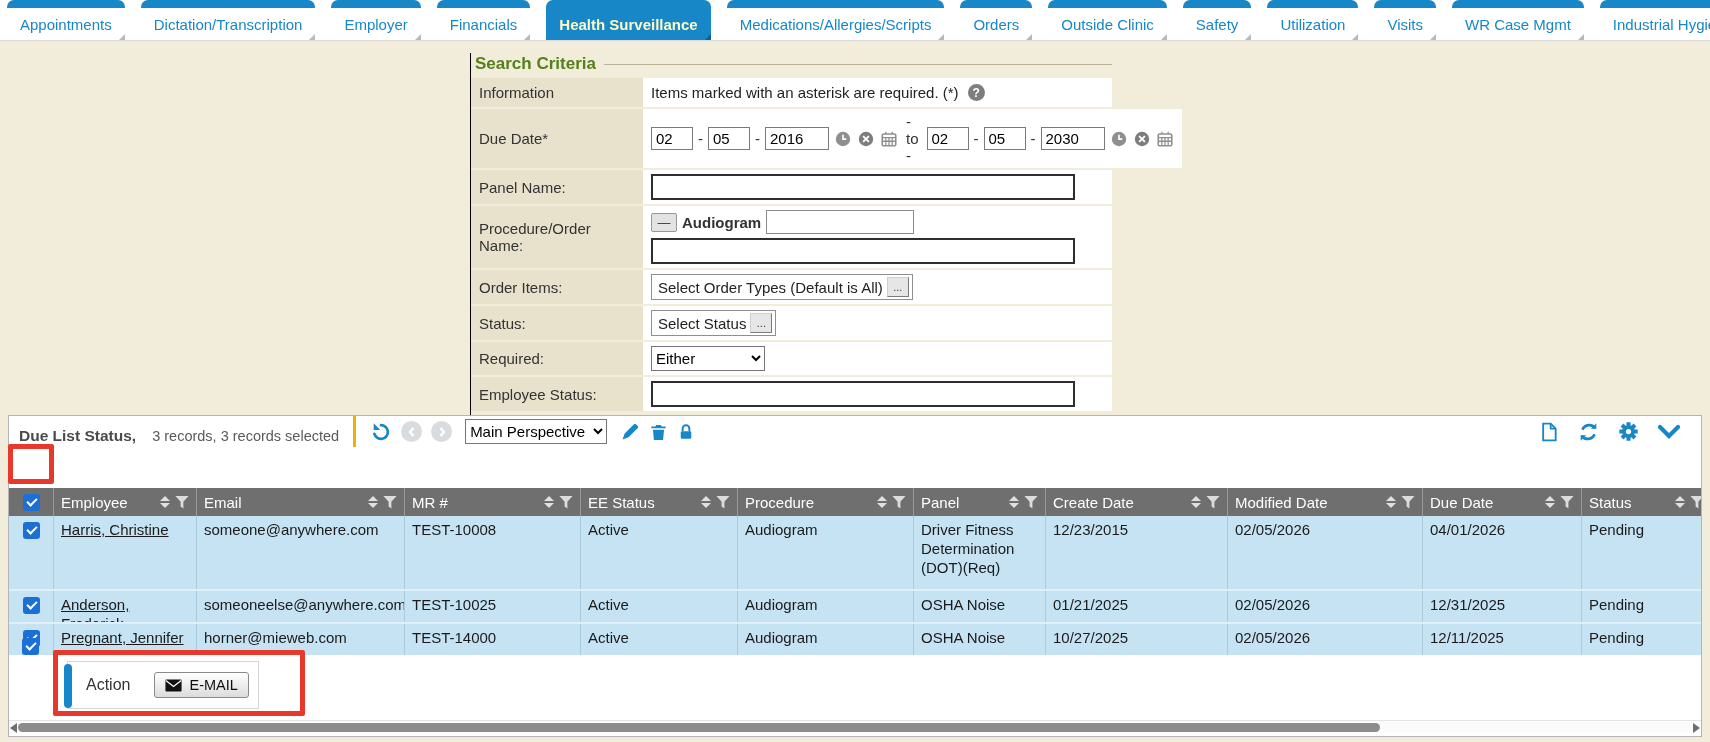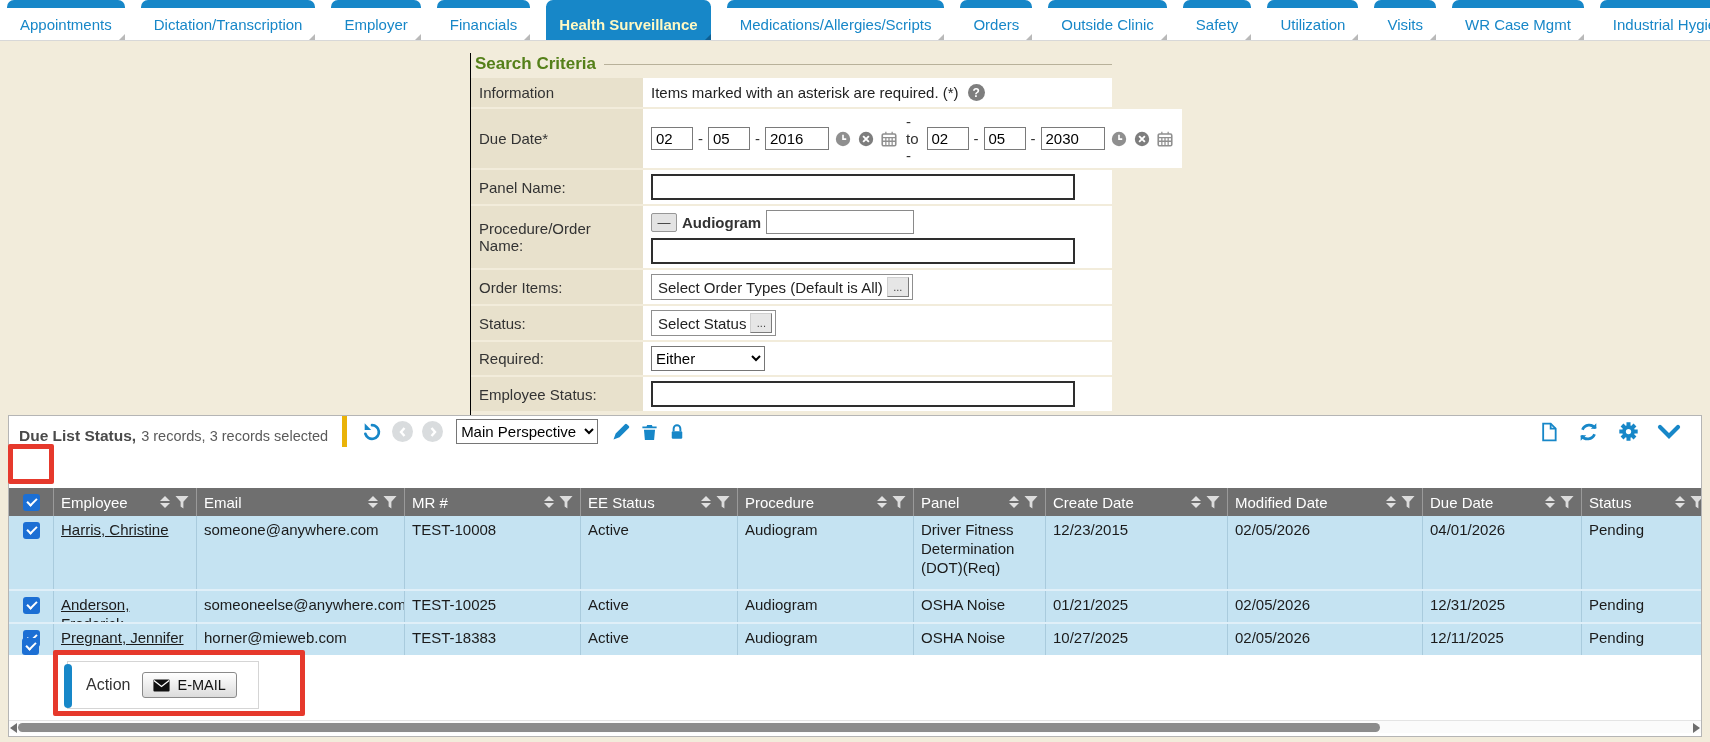--- a/index.html
+++ b/index.html
@@ -64,21 +64,21 @@
     border:1px solid #8a8a8a; border-radius:3px; background:linear-gradient(#ffffff,#dcdcdc);
     font-family:"Liberation Sans",sans-serif; font-size:15px; color:#111;
     padding:3px 16px; cursor:pointer;
   }
   
   .duelist {
     position:absolute; left:8px; top:415px; width:1694px; height:322px;
     background:#fff; border:1px solid #b5b5b5; overflow:hidden;
   }
   .toolbar { height:31px; display:flex; align-items:center; }
-  .tl-left { display:flex; align-items:baseline; padding:8px 14px 0 10px; border-right:5px solid #eab308; height:100%; align-items:center; }
+  .tl-left { display:flex; align-items:baseline; padding:8px 14px 0 10px; border-right:3px solid #eab308; height:100%; align-items:center;gap:11px; }
   .tl-title { font-weight:bold; font-size:15.5px; color:#4a4a4a; }
   .tl-summary { font-size:14.5px; color:#5a5a5a; margin-left:5px; }
   .tl-tools { display:flex; align-items:center; gap:9px; padding-left:14px; }
   .persp-select { width:142px; margin:0 4px; }
   .tl-right { margin-left:auto; display:flex; align-items:center; gap:18px; padding-right:20px; }
   .circ { width:21px; height:21px; border-radius:50%; background:#d9dcde; display:inline-flex; align-items:center; justify-content:center; }
   
   .thead { display:flex; height:28px; background:#6f6f6f; color:#fff;margin-top:41px; }
   .th { display:flex; align-items:center; padding:0 7px; border-right:1px solid #9a9a9a; font-size:15px; flex:none; }
   .th-icons { margin-left:auto; display:flex; align-items:center; gap:5px; padding-left:6px; }
@@ -97,21 +97,21 @@
   .td { padding:5px 7px; border-right:1px solid #a9cbdd; font-size:15px; color:#1b1b1b; line-height:1.25; flex:none; overflow:hidden; }
   .td.cb { display:flex; justify-content:center; padding-top:6px; }
   .link { text-decoration:underline; color:#1b1b1b; cursor:pointer; }
   .cbx { width:17px; height:17px; background:#1c6fd4; border-radius:3px; position:relative; flex:none; cursor:pointer; }
   .cbx::after { content:""; position:absolute; left:4px; top:4px; width:8px; height:4px;
     border-left:2px solid #fff; border-bottom:2px solid #fff; transform:rotate(-45deg); }
   
   .footer-cbx { position:absolute; left:13px; top:222px; }
   .action-panel {
     position:absolute; left:58px; top:245px; width:192px; height:48px;
-    background:#fff; border:1px solid #d5d5d5; display:flex; align-items:center; gap:12px; padding-left:18px;
+    background:#fff; border:1px solid #d5d5d5; display:flex; align-items:center; gap:24px; padding-left:18px;
   }
   .action-bar-ind { position:absolute; left:-4px; top:2px; width:8px; height:44px; background:#1787c8; border-radius:4px; }
   .action-label { font-size:16px; color:#333; }
   .email-btn { display:inline-flex; align-items:center; gap:7px; padding:4px 10px; font-size:14.5px; }
   
   .hscroll { position:absolute; left:0; bottom:3px; width:1692px; height:13px; background:#fbfbfb; border-top:1px solid #e4e4e4; }
   .hs-thumb { position:absolute; left:9px; top:2px; width:1362px; height:9px; background:#8c8c8c; border-radius:5px; cursor:grab; }
   .hs-arrow { position:absolute; top:2px; width:0; height:0; cursor:pointer; }
   .hs-left { left:1px; border-top:5px solid transparent; border-bottom:5px solid transparent; border-right:7px solid #6e6e6e; }
   .hs-right { right:1px; border-top:5px solid transparent; border-bottom:5px solid transparent; border-left:7px solid #6e6e6e; }
@@ -522,21 +522,21 @@
     <div class="td c9">12/31/2025</div>
     <div class="td c10">Pending</div>
   </div>
 
   <div class="trow rs">
     <div class="td cb c0">
         <span class="cbx"></span>
       </div>
     <div class="td c1"><span class="link">Pregnant, Jennifer</span></div>
     <div class="td c2">horner@mieweb.com</div>
-    <div class="td c3">TEST-18383</div>
+    <div class="td c3">TEST-14000</div>
     <div class="td c4">Active</div>
     <div class="td c5">Audiogram</div>
     <div class="td c6">OSHA Noise</div>
     <div class="td c7">10/27/2025</div>
     <div class="td c8">02/05/2026</div>
     <div class="td c9">12/11/2025</div>
     <div class="td c10">Pending</div>
   </div>
 
   <span class="cbx footer-cbx"></span>

